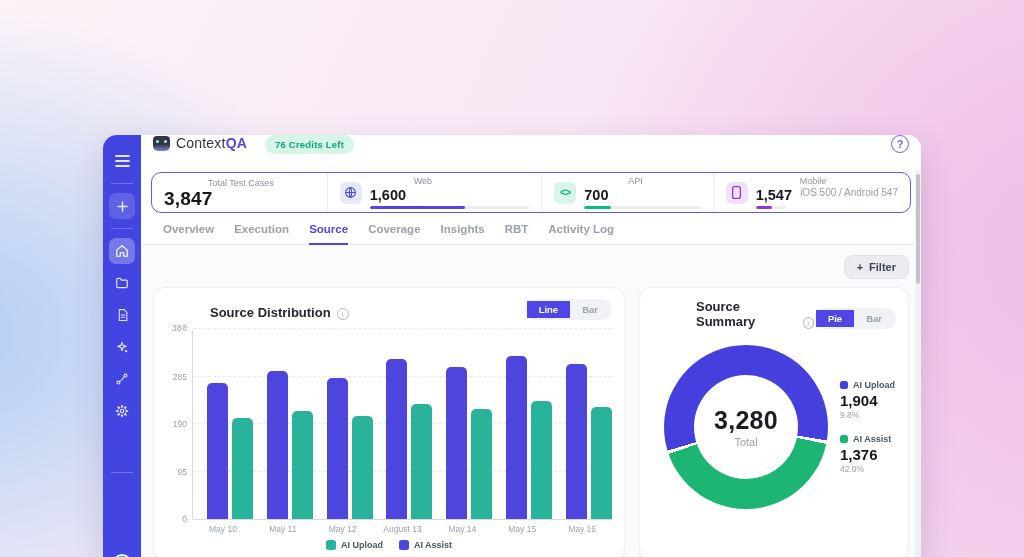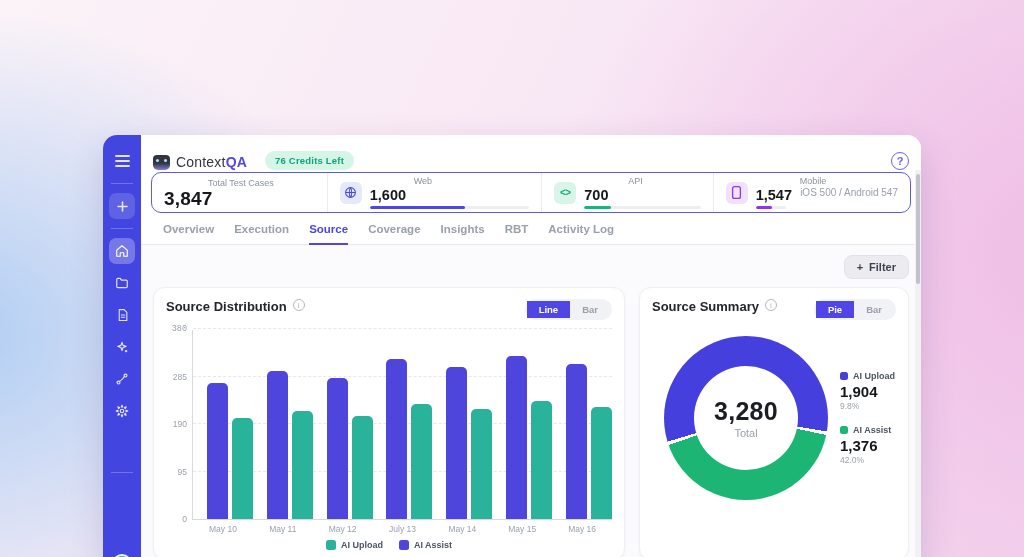--- a/index.html
+++ b/index.html
@@ -26,21 +26,21 @@
     border-radius:7px; margin:3px 0; cursor:pointer; color:#e4e4ff; }
   .side-btn svg { display:block; }
   .side-btn.active { background:rgba(255,255,255,.28); color:#fff; }
   .side-btn.addbox { background:rgba(255,255,255,.16); }
   .side-divider { width:22px; height:1px; background:rgba(255,255,255,.25); margin:6px 0; }
   .side-divider.low { position:absolute; bottom:86px; left:8px; }
   .side-avatar { position:absolute; bottom:-9px; left:9px; width:20px; height:20px;
     border-radius:50%; background:#2ab3a3; border:2px solid #e8f6f3; }
   
   .main { flex:1; display:flex; flex-direction:column; position:relative; min-width:0; }
-  .topbar { height:35px; display:flex; align-items:flex-end; padding:0 12px; background:#fff; }
+  .topbar { height:35px; display:flex; align-items:flex-start; padding:0 12px; background:#fff; }
   .logo { display:flex; align-items:center; gap:6px; }
   .logo-icon { width:17px; height:15px; border-radius:4px 4px 5px 5px;
     background:linear-gradient(180deg,#34343f 55%,#7f7fd8 100%); position:relative; }
   .logo-icon:before { content:""; position:absolute; left:3px; top:4px; width:3px; height:3px;
     border-radius:50%; background:#9ee8ff; box-shadow:8px 0 0 #9ee8ff; }
   .logo-text { font-size:14px; color:#34343f; letter-spacing:.2px; }
   .logo-text b { color:#4f46e5; font-weight:700; }
   .credits { margin-left:18px; background:#d5f5e7; color:#0ea47b; font-size:9.5px; font-weight:700;
     padding:4px 10px; border-radius:10px; letter-spacing:.2px; }
   .top-right { margin-left:auto; display:flex; align-items:center; gap:10px; }
@@ -74,21 +74,21 @@
   
   .content { flex:1; background:#fbfbfd; padding:8px 12px 0; }
   .filter-row { display:flex; justify-content:flex-end; padding:2px 0 8px; }
   .filter-btn { display:flex; align-items:center; gap:6px; background:#ececf0; border:1px solid #e2e2e8;
     border-radius:8px; padding:5px 12px; font-size:11px; font-weight:600; color:#3c4250; cursor:pointer; }
   .cards { display:flex; gap:14px; height:273px; }
   .card { background:#fff; border:1px solid #f0f0f4; border-radius:12px;
     box-shadow:0 1px 3px rgba(30,30,60,.05); padding:11px 12px; }
   .card-dist { flex:1; display:flex; flex-direction:column; min-width:0; }
   .card-sum { width:270px; flex:0 0 270px; }
-  .card-head { display:flex; align-items:flex-start; }
+  .card-head { display:flex; align-items:flex-end;margin-left:44px; }
   .card-title { font-size:13px; font-weight:700; color:#23262d; }
   .info-ic { width:12px; height:12px; border-radius:50%; border:1.2px solid #b3b8c2; color:#b3b8c2;
     font-size:8px; display:inline-flex; align-items:center; justify-content:center; margin-left:6px; font-style:normal; }
   .toggle { margin-left:auto; background:#f1f2f5; border-radius:10px; padding:2px; display:flex; }
   .toggle span { font-size:9.5px; font-weight:700; padding:3px 12px; border-radius:0; color:#9aa0ab; cursor:pointer; }
   .toggle span.on { background:#4f46e5; color:#fff; }
   
   .chart { display:flex; flex:1; margin-top:10px; }
   .yaxis { width:26px; position:relative; flex:0 0 26px; }
   .yaxis span { position:absolute; right:5px; font-size:8.5px; color:#9aa0ab; }
@@ -288,21 +288,21 @@
                   <span class="xlab">May 11</span>
                 </div>
                 <div class="bgroup">
                   <div class="bar" style="height: 141.5px; background: rgb(78, 70, 220);"></div>
                   <div class="bar" style="height: 103.5px; background: rgb(42, 179, 155);"></div>
                   <span class="xlab">May 12</span>
                 </div>
                 <div class="bgroup">
                   <div class="bar" style="height: 160px; background: rgb(78, 70, 220);"></div>
                   <div class="bar" style="height: 115.5px; background: rgb(42, 179, 155);"></div>
-                  <span class="xlab">July 13</span>
+                  <span class="xlab">August 13</span>
                 </div>
                 <div class="bgroup">
                   <div class="bar" style="height: 152.5px; background: rgb(78, 70, 220);"></div>
                   <div class="bar" style="height: 110px; background: rgb(42, 179, 155);"></div>
                   <span class="xlab">May 14</span>
                 </div>
                 <div class="bgroup">
                   <div class="bar" style="height: 163.5px; background: rgb(78, 70, 220);"></div>
                   <div class="bar" style="height: 118.5px; background: rgb(42, 179, 155);"></div>
                   <span class="xlab">May 15</span>

